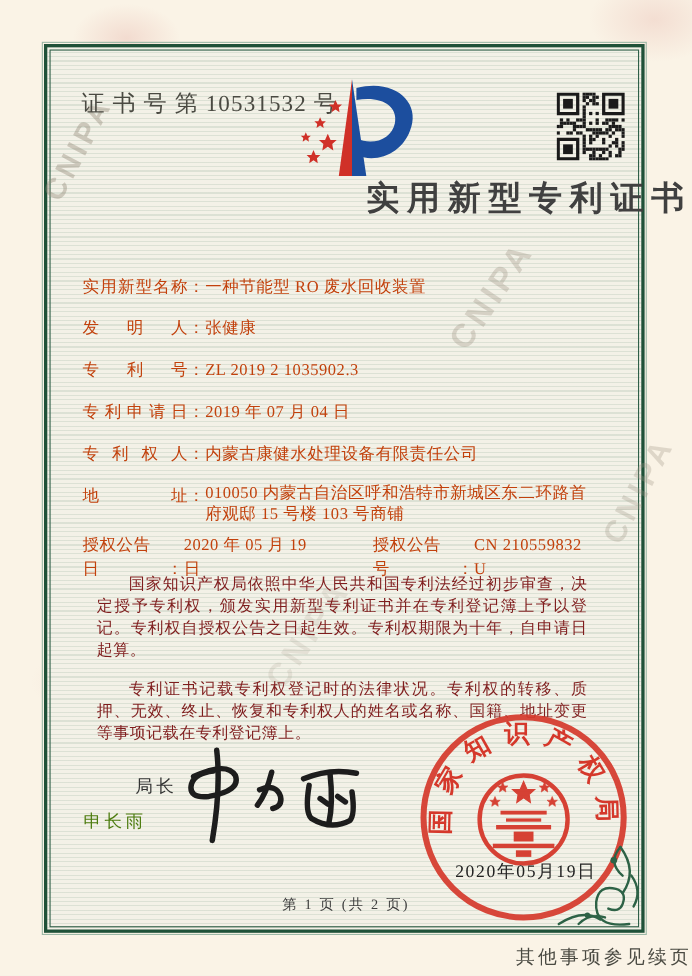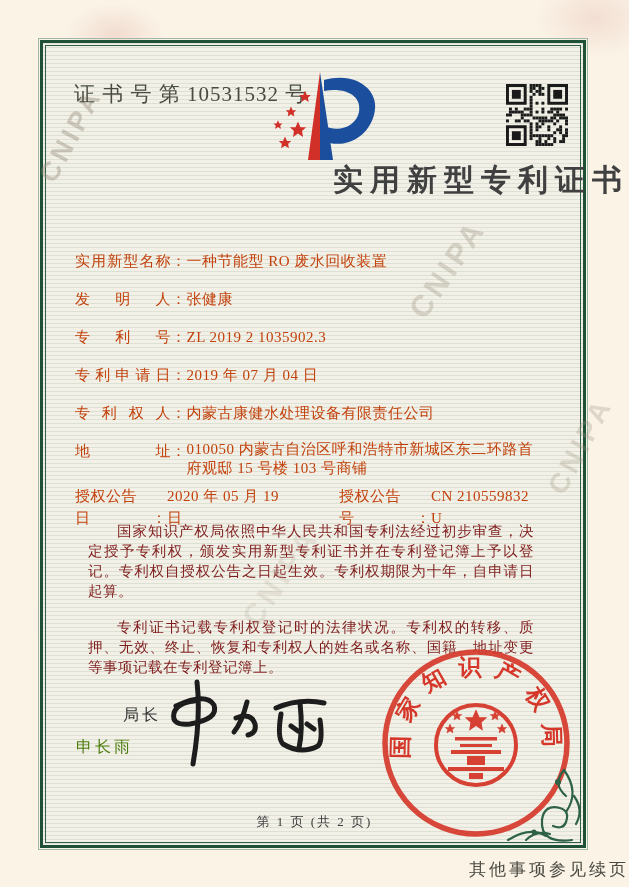--- a/index.html
+++ b/index.html
@@ -337,20 +337,21 @@
       <use href="#sstar" transform="translate(-26,-14) scale(0.5)"></use>
       <use href="#sstar" transform="translate(26,-14) scale(0.5)"></use>
       <rect x="-21" y="-6" width="42" height="3.5" stroke="none"></rect>
       <rect x="-16" y="1" width="32" height="3" stroke="none"></rect>
       <rect x="-25" y="7" width="50" height="4" stroke="none"></rect>
       <rect x="-9" y="13" width="18" height="9" stroke="none"></rect>
       <rect x="-28" y="24" width="56" height="4" stroke="none"></rect>
       <rect x="-7" y="30" width="14" height="6" stroke="none"></rect>
     </g>
   </svg>
+  <div class="seal-date">2020年05月19日</div>
 
   <svg class="ornament" viewBox="0 0 86 94" aria-hidden="true">
     <g fill="none" stroke="#2d6246" stroke-width="2.2" stroke-linecap="round">
       <path d="M72,88 Q40,92 42,68 Q44,52 60,56 Q70,59 66,70 Q63,78 53,74"></path>
       <path d="M64,18 Q80,40 66,60"></path>
       <path d="M64,18 Q52,32 66,44"></path>
       <path d="M8,88 Q30,74 46,84"></path>
       <path d="M26,88 Q36,78 50,82"></path>
       <path d="M74,44 Q84,58 76,72"></path>
       <circle cx="58" cy="30" r="3" fill="#2d6246" stroke="none"></circle>

